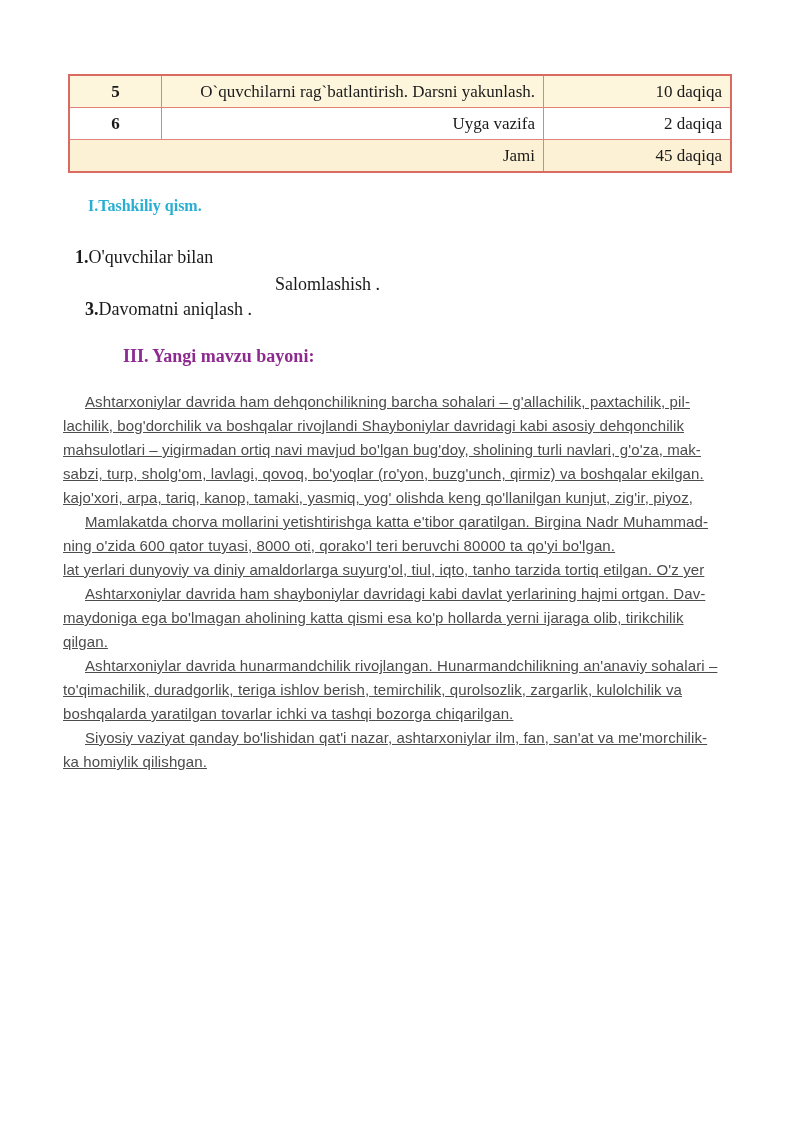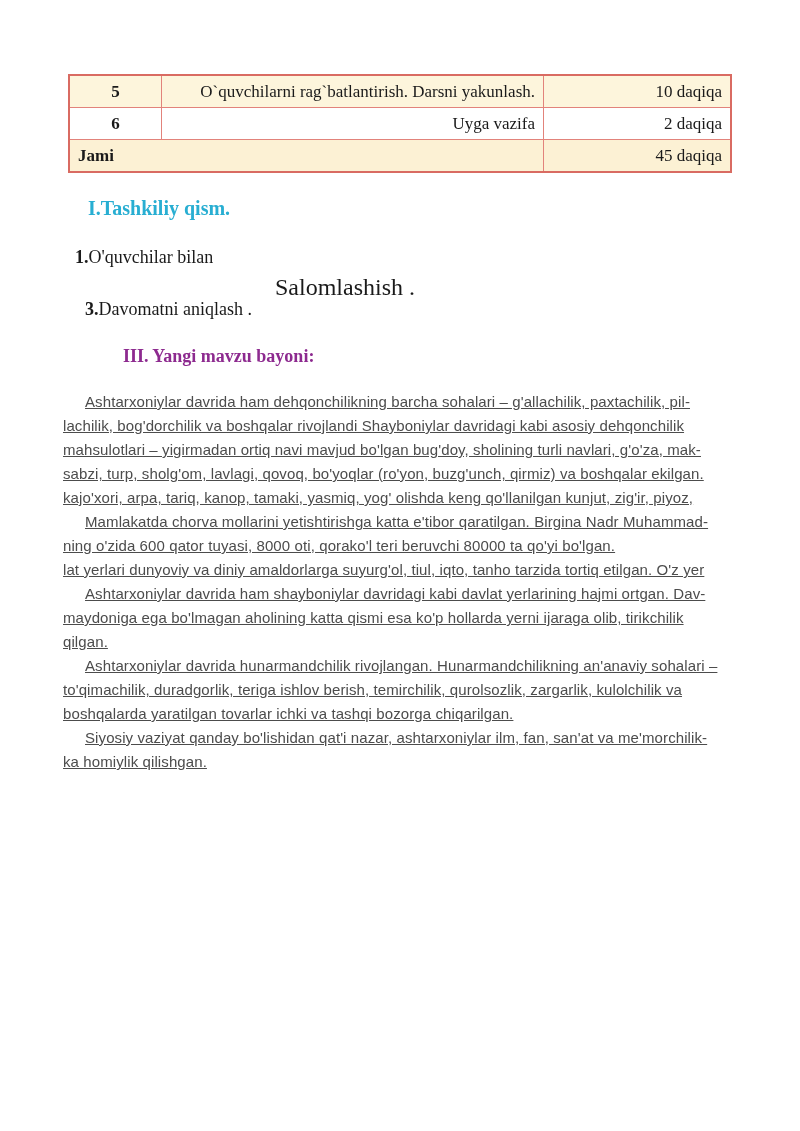--- a/index.html
+++ b/index.html
@@ -25,34 +25,34 @@
     height:29px;
     padding:1px 8px;
     vertical-align:middle;
   }
   td.c-num{width:75px;text-align:center;font-weight:bold;}
   td.c-act{width:365px;text-align:right;}
   td.c-dur{width:170px;text-align:right;}
   tr.row-5 td{background:#fdf5dc;}
   tr.row-6 td{background:#ffffff;}
   tr.row-total td{background:#fcf1d4;}
-  td.c-total{text-align:left;font-weight:bold;margin-top:8px;}
+  td.c-total{text-align:right;font-weight:normal;margin-top:8px;}
 
   
   .h-tashkiliy{
     position:absolute;left:88px;top:197px;
-    font-size:20px;font-weight:bold;color:#28aed2;
+    font-size:16px;font-weight:bold;color:#28aed2;
   }
   .line-item1{
     position:absolute;left:75px;top:247px;
     font-size:18px;
   }
   .line-salom{
     position:absolute;left:275px;top:274px;
-    font-size:24px;
+    font-size:18px;
   }
   .line-item3{
     position:absolute;left:85px;top:299px;
     font-size:18px;
     font-family:Liberation Serif, serif;
   }
   .num-bold{font-weight:bold;}
   .h-mavzu{
     position:absolute;left:123px;top:346px;
     font-size:18px;font-weight:bold;color:#8d2a8f;text-align:right;

